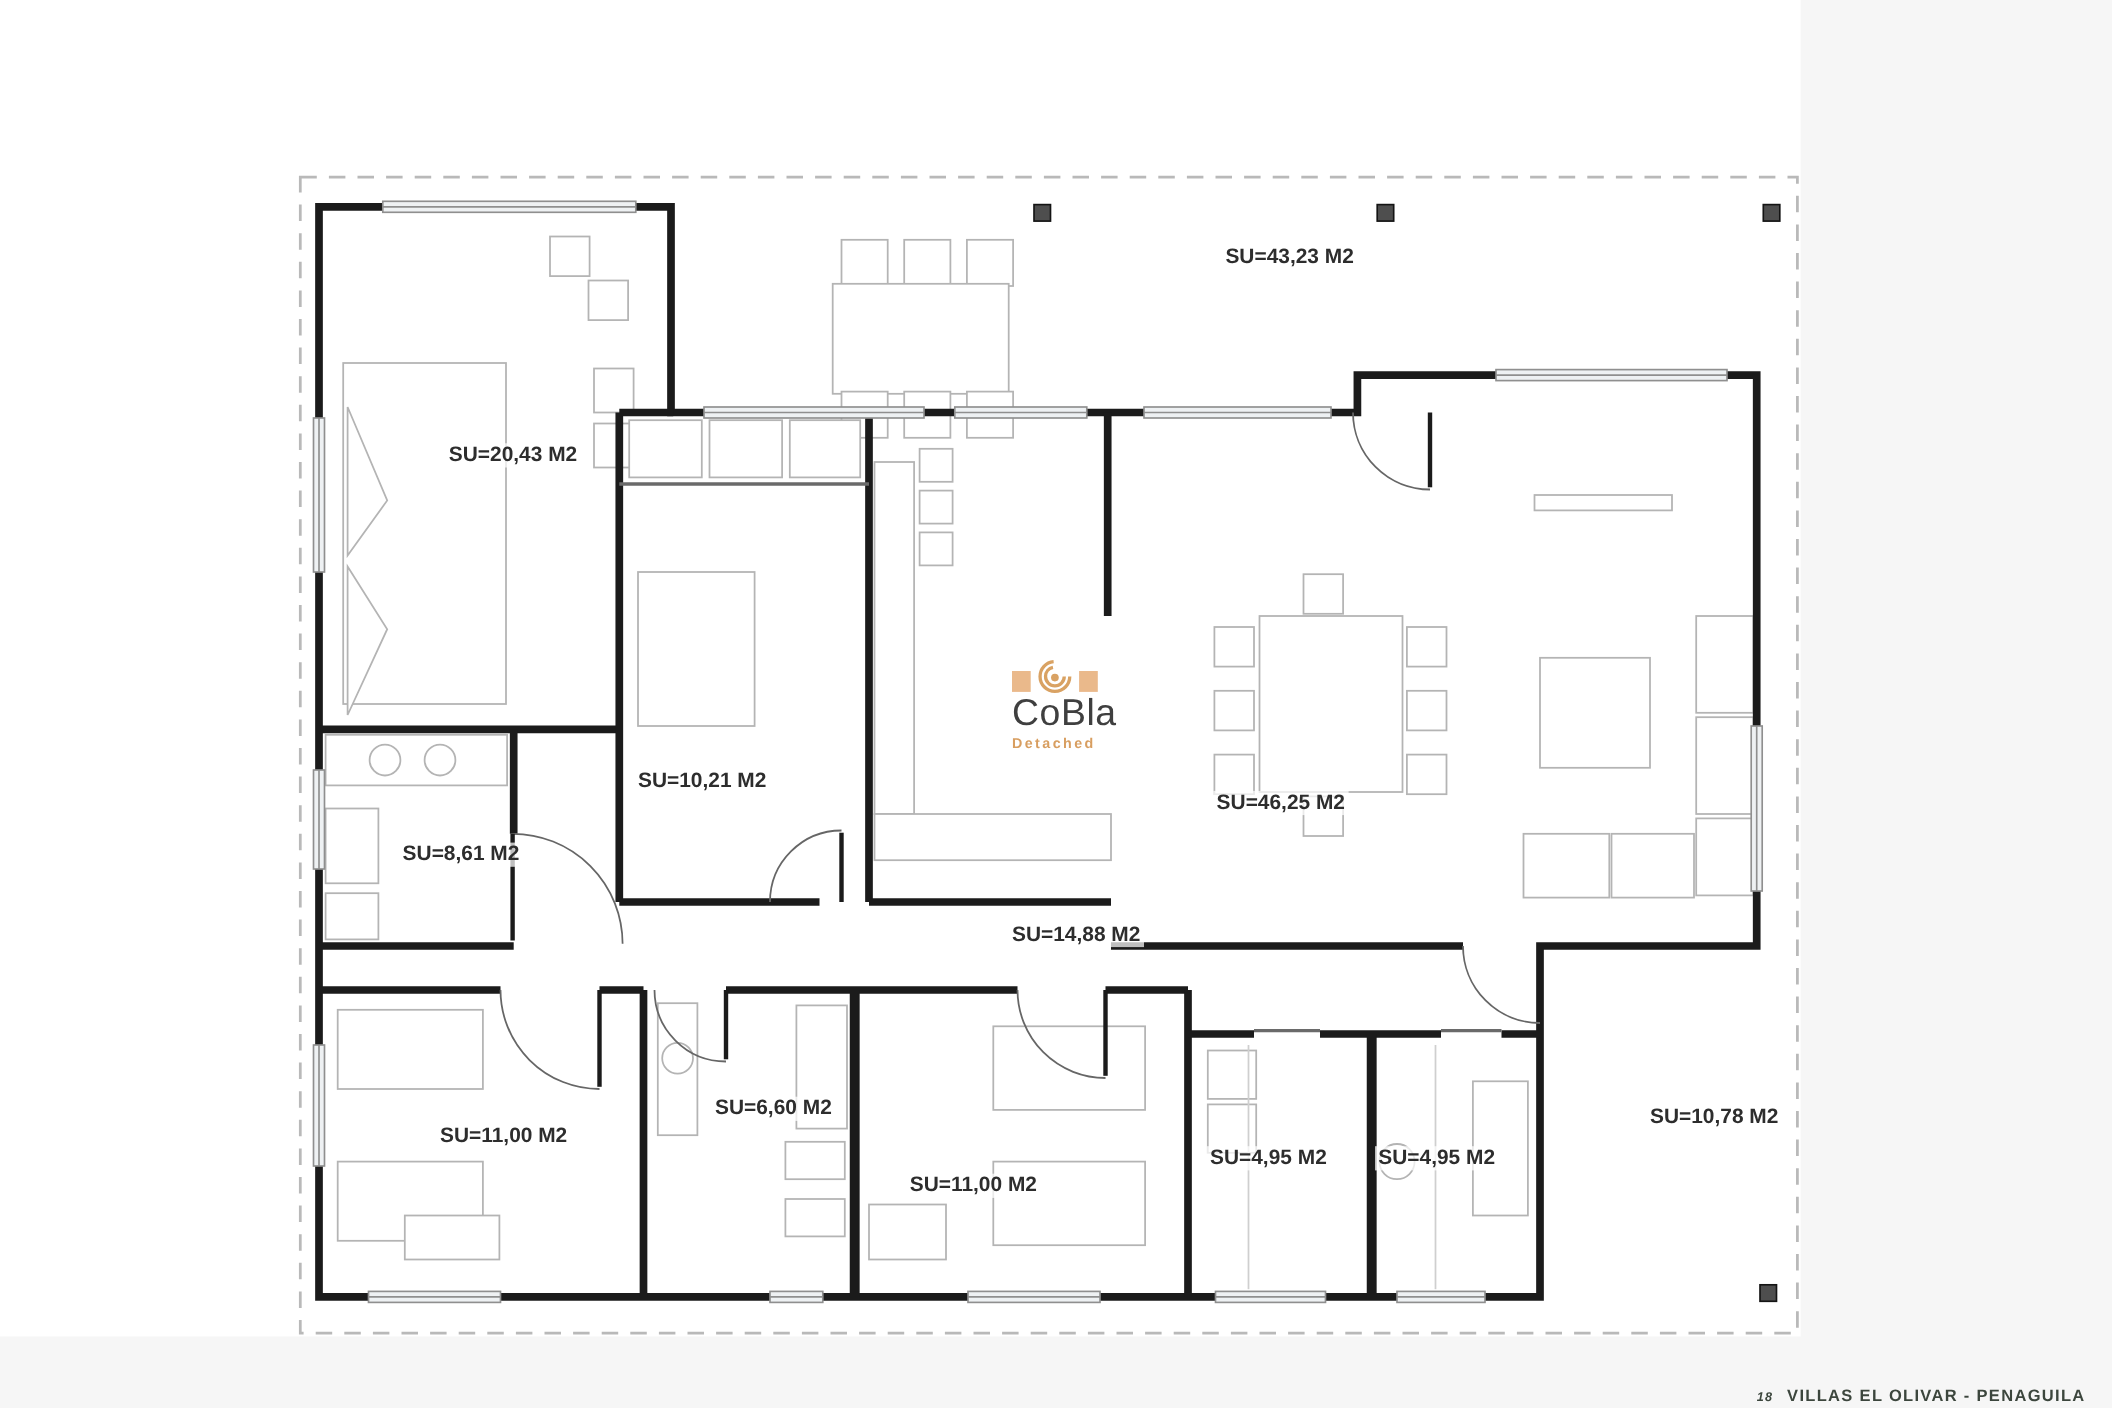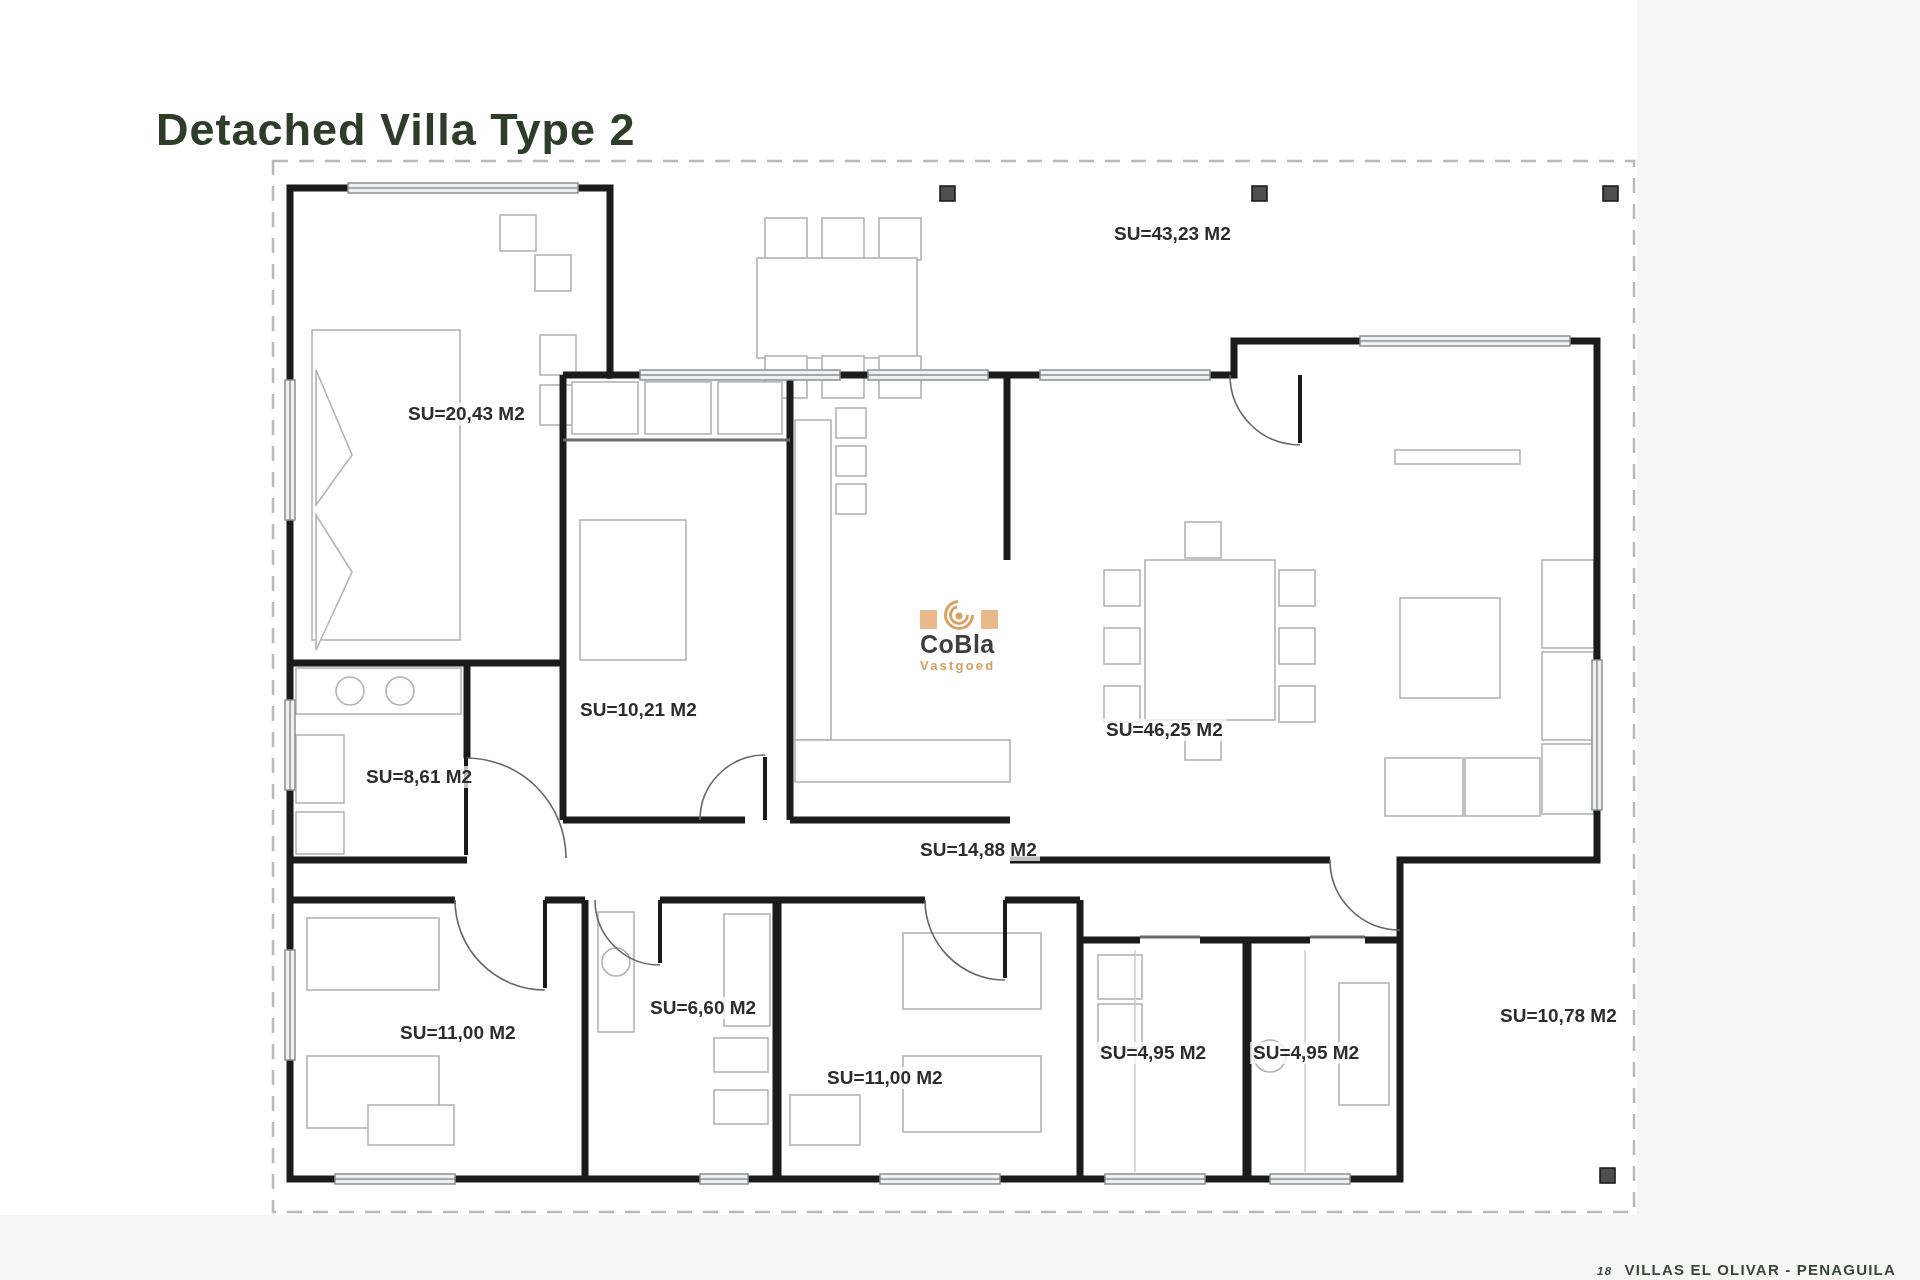--- a/index.html
+++ b/index.html
@@ -10,35 +10,34 @@
   .page-title{position:absolute;left:156px;top:74px;font-size:45px;font-weight:700;
               color:#2e3c2a;letter-spacing:1px;white-space:nowrap;}
   #plan-svg{position:absolute;left:0;top:0;width:1920px;height:1280px;}
   .room-label{position:absolute;font-size:19px;font-weight:700;color:#2d2d2d;
               white-space:nowrap;background:rgba(255,255,255,.72);padding:0 3px;line-height:22px;}
   .watermark{position:absolute;left:920px;top:598px;width:84px;}
   .wm-row{position:relative;height:33px;}
   .wm-rect{position:absolute;top:12px;width:17px;height:19px;background:#eab98b;}
   .wm-rect.left{left:0;} .wm-rect.right{left:61px;}
   .wm-icon{position:absolute;left:19px;top:0;}
-  .wm-brand{font-size:25px;font-weight:700;color:#3f3f3f;line-height:1.05;letter-spacing:.5px;}
+  .wm-brand{font-size:34px;font-weight:400;color:#3f3f3f;line-height:1.05;letter-spacing:.5px;}
   .wm-sub{font-size:13px;font-weight:700;color:#d89e60;letter-spacing:2.2px;margin-top:1px;}
   .footer{position:absolute;right:24px;bottom:2px;font-size:15px;font-weight:700;
           color:#3c463d;letter-spacing:1.2px;white-space:nowrap;}
   .footer .num{font-size:11.5px;margin-right:7px;font-style:italic;}
 </style>
 </head>
 <body>
 
 <div id="screen">
 
   <div class="band-right"></div>
   <div class="band-bottom"></div>
 
-  <h1 class="page-title">Detached Villa Type 2</h1>
 
   <svg id="plan-svg" viewBox="0 0 1920 1280" xmlns="http://www.w3.org/2000/svg">
 
     <rect x="273" y="161" width="1361" height="1051" fill="none" stroke="#b9b9b9" stroke-width="2.5" stroke-dasharray="15 11"></rect>
 
     <g stroke="#b4b4b4" stroke-width="1.6" fill="#ffffff">
 
       <rect x="765" y="218" width="42" height="42"></rect>
       <rect x="822" y="218" width="42" height="42"></rect>
       <rect x="879" y="218" width="42" height="42"></rect>
@@ -223,21 +222,21 @@
     <div class="wm-row">
       <span class="wm-rect left"></span>
       <svg class="wm-icon" width="40" height="33" viewBox="0 0 40 33">
         <circle cx="20" cy="17" r="13.5" fill="none" stroke="#d9a263" stroke-width="3" stroke-dasharray="62 23"></circle>
         <circle cx="20" cy="17" r="8.5" fill="none" stroke="#d9a263" stroke-width="3" stroke-dasharray="38 15"></circle>
         <circle cx="20" cy="18" r="3.5" fill="#d9a263"></circle>
       </svg>
       <span class="wm-rect right"></span>
     </div>
     <div class="wm-brand">CoBla</div>
-    <div class="wm-sub">Vastgoed</div>
+    <div class="wm-sub">Detached</div>
   </div>
 
   <div class="footer">
     <span class="num">18</span>
     <span>VILLAS EL OLIVAR - PENAGUILA</span>
   </div>
 
 </div>
 
 </body></html>

